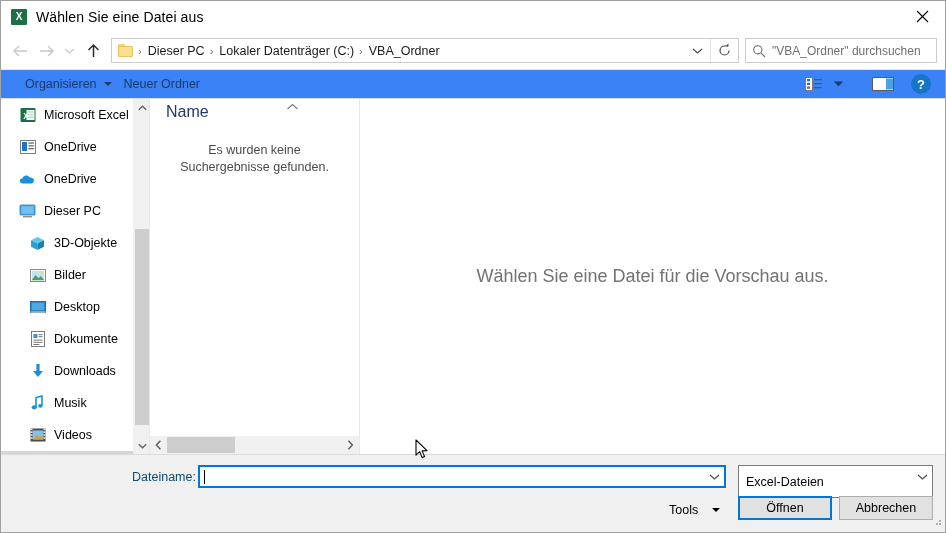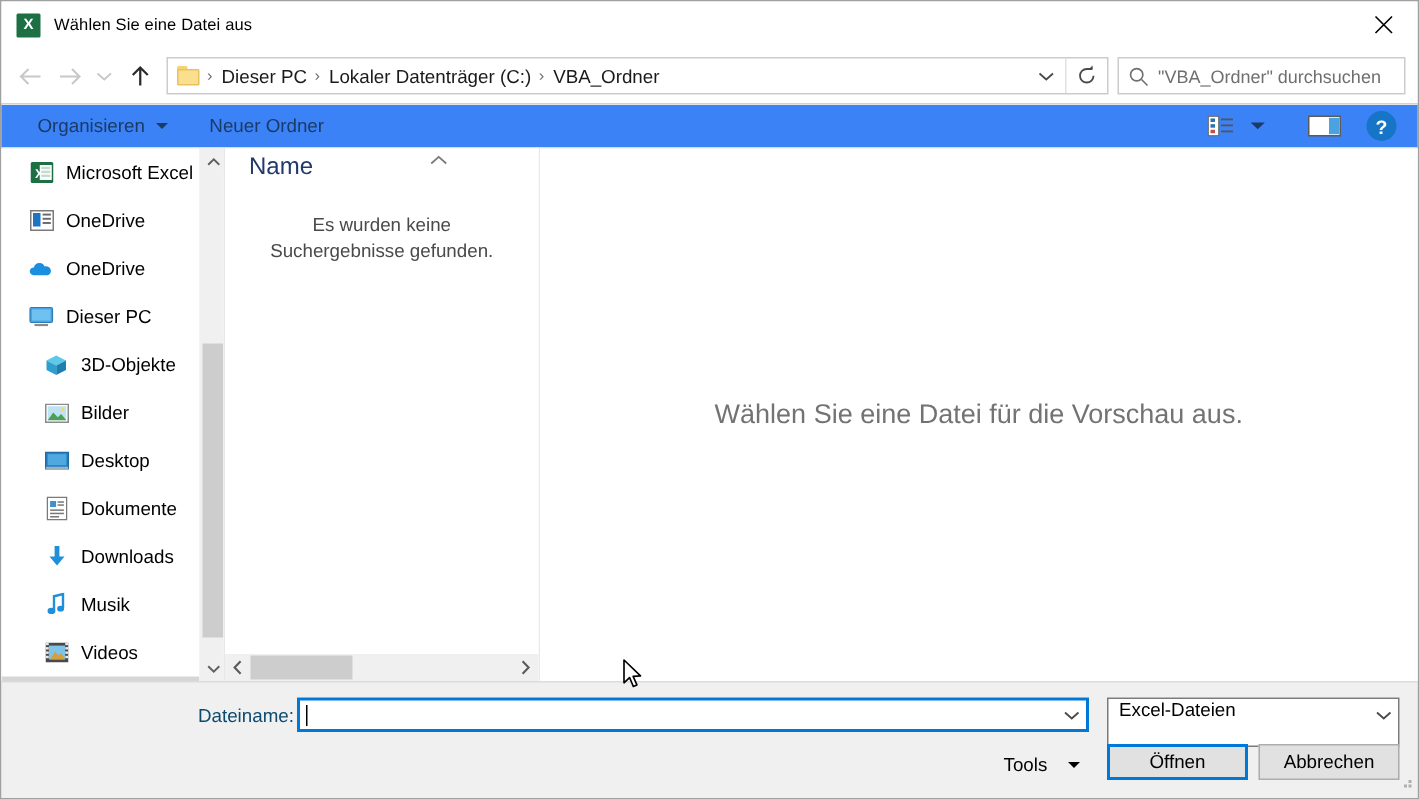--- a/index.html
+++ b/index.html
@@ -35,21 +35,21 @@
     border-radius: 1px;
     position: relative;
     display: flex; align-items: center; justify-content: center;
   }
   .title-icon span {
     color: #fff; font-size: 10px; font-weight: bold;
     font-family: "Liberation Sans", sans-serif;
     line-height: 1;
   }
   .title-text {
-    font-size: 11px; color: #000;
+    font-size: 14px; color: #000;
     letter-spacing: .1px;
     text-align: right;
   }
   .titlebar-close {
     position: absolute; right: 0; top: 0;
     width: 46px; height: 31px;
     display: flex; align-items: center; justify-content: center;
     cursor: default;
   }
   .titlebar-close svg { display:block; }
@@ -293,21 +293,21 @@
   .fname-arrow {
     position: absolute; right: 0; top: 0;
     width: 20px; height: 19px;
     display: flex; align-items: center; justify-content: center;
   }
   .filetype {
     position: absolute; left: 737px; top: 464px;
     width: 195px; height: 33px;
     border: 1px solid #7a7a7a;
     background: #ffffff;
-    display: flex; align-items: flex-start;
+    display: flex; align-items: center;
     padding-left: 7px;
     font-size: 12.5px; color: #000;
   }
   .filetype .arrow-box {
     position: absolute; right: 0; top: 0;
     width: 20px; height: 21px;
     display: flex; align-items: center; justify-content: center;
   }
   .tools-btn {
     position: absolute; left: 668px; top: 497px;
@@ -417,21 +417,21 @@
       </div>
       <div class="search-ph">"VBA_Ordner" durchsuchen</div>
     </div>
   </div>
 
   <div class="toolbar">
     <div class="tb-item">
       <span>Organisieren</span>
       <span class="tb-caret"></span>
     </div>
-    <div class="tb-item" style="margin-left:16px">
+    <div class="tb-item" style="margin-left:0">
       <span>Neuer Ordner</span>
     </div>
     <div class="tb-spacer"></div>
     <div class="tb-right">
       <div class="tb-icon-btn">
         <svg width="18" height="14" viewBox="0 0 18 14">
           <rect x="0.5" y="0.5" width="7" height="13" fill="#fff" stroke="#6a6a6a" stroke-width="0.8"></rect>
           <rect x="2" y="2" width="3" height="2.3" fill="#2a6fb5"></rect>
           <rect x="2" y="5.8" width="3" height="2.3" fill="#2a6fb5"></rect>
           <rect x="2" y="9.5" width="3" height="2.3" fill="#c0504d"></rect>

